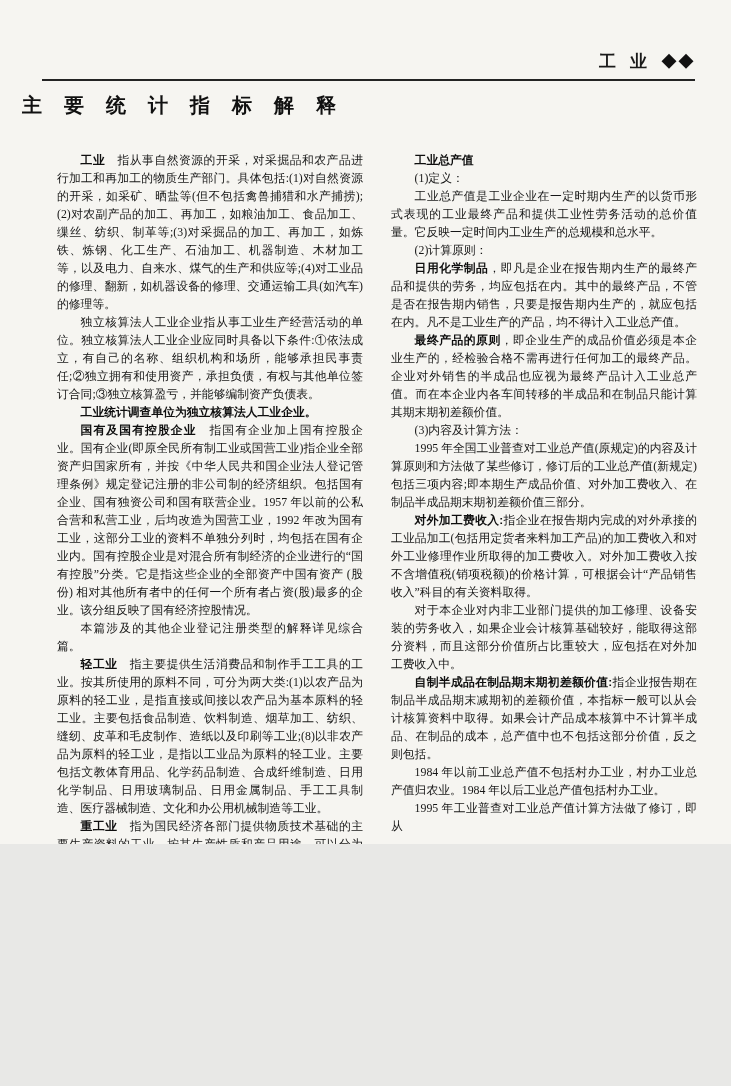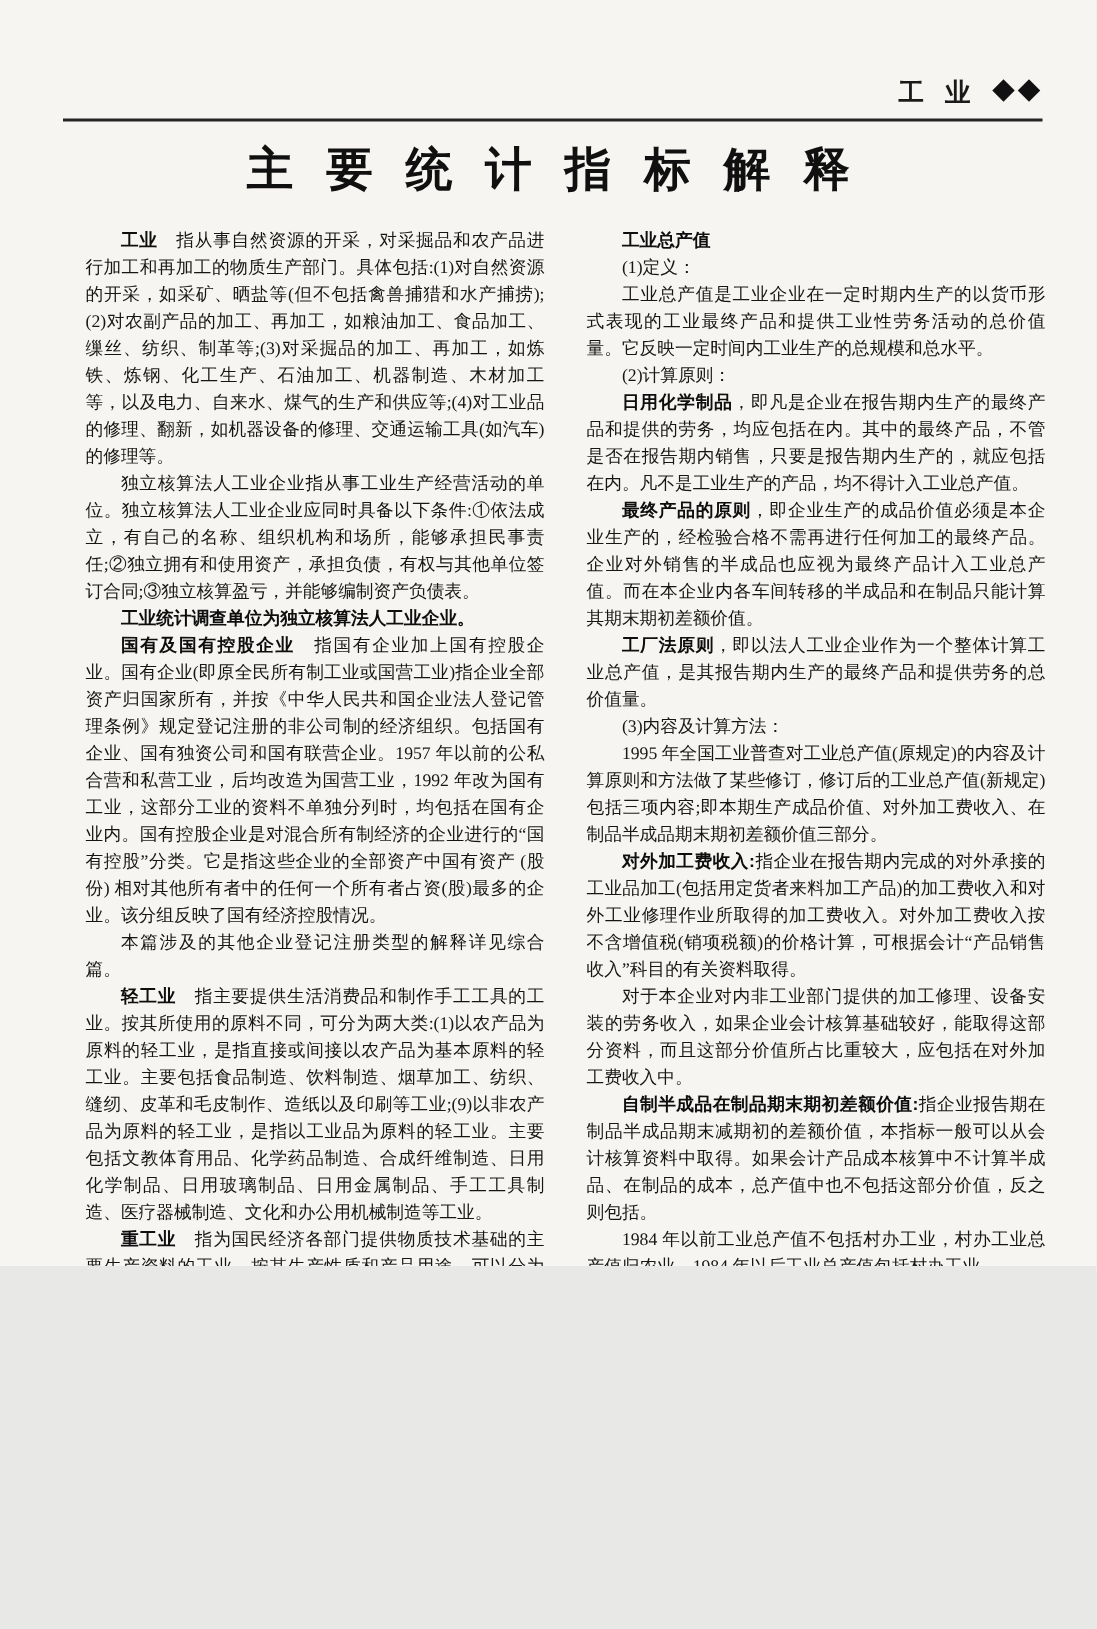--- a/index.html
+++ b/index.html
@@ -45,24 +45,24 @@
     right: 36px;
     height: 2px;
     background: #242424;
   }
   .page-title {
     position: absolute;
     top: 92px;
     left: 0;
     width: 100%;
     margin: 0;
-    text-align: center;
+    text-align: left;
     font-family: "Liberation Sans", sans-serif;
     font-weight: bold;
-    font-size: 31px;
+    font-size: 20px;
     letter-spacing: 22px;
     text-indent: 22px; 
     color: #101010;
   }
   .columns {
     position: absolute;
     top: 151px;
     left: 57px;
     width: 640px;
     display: flex;
@@ -114,41 +114,40 @@
         <p class="para"><span class="lead">工业</span><span>　指从事自然资源的开采，对采掘品和农产品进行加工和再加工的物质生产部门。具体包括:(1)对自然资源的开采，如采矿、晒盐等(但不包括禽兽捕猎和水产捕捞);(2)对农副产品的加工、再加工，如粮油加工、食品加工、缫丝、纺织、制革等;(3)对采掘品的加工、再加工，如炼铁、炼钢、化工生产、石油加工、机器制造、木材加工等，以及电力、自来水、煤气的生产和供应等;(4)对工业品的修理、翻新，如机器设备的修理、交通运输工具(如汽车)的修理等。</span></p>
 
         <p class="para"><span>独立核算法人工业企业指从事工业生产经营活动的单位。独立核算法人工业企业应同时具备以下条件:①依法成立，有自己的名称、组织机构和场所，能够承担民事责任;②独立拥有和使用资产，承担负债，有权与其他单位签订合同;③独立核算盈亏，并能够编制资产负债表。</span></p>
 
         <p class="para"><span class="lead">工业统计调查单位为独立核算法人工业企业。</span></p>
 
         <p class="para"><span class="lead">国有及国有控股企业</span><span>　指国有企业加上国有控股企业。国有企业(即原全民所有制工业或国营工业)指企业全部资产归国家所有，并按《中华人民共和国企业法人登记管理条例》规定登记注册的非公司制的经济组织。包括国有企业、国有独资公司和国有联营企业。1957 年以前的公私合营和私营工业，后均改造为国营工业，1992 年改为国有工业，这部分工业的资料不单独分列时，均包括在国有企业内。国有控股企业是对混合所有制经济的企业进行的“国有控股”分类。它是指这些企业的全部资产中国有资产 (股份) 相对其他所有者中的任何一个所有者占资(股)最多的企业。该分组反映了国有经济控股情况。</span></p>
 
         <p class="para"><span>本篇涉及的其他企业登记注册类型的解释详见综合篇。</span></p>
 
-        <p class="para"><span class="lead">轻工业</span><span>　指主要提供生活消费品和制作手工工具的工业。按其所使用的原料不同，可分为两大类:(1)以农产品为原料的轻工业，是指直接或间接以农产品为基本原料的轻工业。主要包括食品制造、饮料制造、烟草加工、纺织、缝纫、皮革和毛皮制作、造纸以及印刷等工业;(9)以非农产品为原料的轻工业，是指以工业品为原料的轻工业。主要包括文教体育用品、化学药品制造、合成纤维制造、日用化学制品、日用玻璃制品、日用金属制品、手工工具制造、医疗器械制造、文化和办公用机械制造等工业。</span></p>
+        <p class="para"><span class="lead">轻工业</span><span>　指主要提供生活消费品和制作手工工具的工业。按其所使用的原料不同，可分为两大类:(1)以农产品为原料的轻工业，是指直接或间接以农产品为基本原料的轻工业。主要包括食品制造、饮料制造、烟草加工、纺织、缝纫、皮革和毛皮制作、造纸以及印刷等工业;(8)以非农产品为原料的轻工业，是指以工业品为原料的轻工业。主要包括文教体育用品、化学药品制造、合成纤维制造、日用化学制品、日用玻璃制品、日用金属制品、手工工具制造、医疗器械制造、文化和办公用机械制造等工业。</span></p>
 
         <p class="para"><span class="lead">重工业</span><span>　指为国民经济各部门提供物质技术基础的主要生产资料的工业。按其生产性质和产品用途，可以分为下列三类:(1)采掘(伐)工业，是指对自然资源的开采，包括石油开采、煤炭开采、金属矿开采、非金属矿开采等工业;(2)原材料工业，指向国民经济各部门提供基本材料、动力和燃料的工业。包括金属冶炼及加工、炼焦及焦炭、化学、化工原料、水泥、人造板以及电力、石油和煤炭加工等工业;(3)加工工业，是指对工业原材料进行再加工制造的工业。包括装备国民经济各部门的机械设备制造工业、金属结构、水泥制品等工业，以及为农业提供的生产资料如化肥、农药等工业。</span></p>
 
         <p class="para"><span>根据上述划分原则，修理业中以重工业产品为修理作业对象的划为重工业，反之划为轻工业。</span></p>
       </div>
     <div class="column right">
 
         <p class="para"><span class="lead">工业总产值</span></p>
 
         <p class="para"><span>(1)定义：</span></p>
 
         <p class="para"><span>工业总产值是工业企业在一定时期内生产的以货币形式表现的工业最终产品和提供工业性劳务活动的总价值量。它反映一定时间内工业生产的总规模和总水平。</span></p>
 
         <p class="para"><span>(2)计算原则：</span></p>
 
         <p class="para"><span class="lead">日用化学制品</span><span>，即凡是企业在报告期内生产的最终产品和提供的劳务，均应包括在内。其中的最终产品，不管是否在报告期内销售，只要是报告期内生产的，就应包括在内。凡不是工业生产的产品，均不得计入工业总产值。</span></p>
 
         <p class="para"><span class="lead">最终产品的原则</span><span>，即企业生产的成品价值必须是本企业生产的，经检验合格不需再进行任何加工的最终产品。企业对外销售的半成品也应视为最终产品计入工业总产值。而在本企业内各车间转移的半成品和在制品只能计算其期末期初差额价值。</span></p>
 
-        <p class="para"><span class="lead">工厂法原则</span><span>，即以法人工业企业作为一个整体计算工业总产值，是其报告期内生产的最终产品和提供劳务的总价值量。</span></p>
 
         <p class="para"><span>(3)内容及计算方法：</span></p>
 
         <p class="para"><span>1995 年全国工业普查对工业总产值(原规定)的内容及计算原则和方法做了某些修订，修订后的工业总产值(新规定)包括三项内容;即本期生产成品价值、对外加工费收入、在制品半成品期末期初差额价值三部分。</span></p>
 
 
         <p class="para"><span class="lead">对外加工费收入:</span><span>指企业在报告期内完成的对外承接的工业品加工(包括用定货者来料加工产品)的加工费收入和对外工业修理作业所取得的加工费收入。对外加工费收入按不含增值税(销项税额)的价格计算，可根据会计“产品销售收入”科目的有关资料取得。</span></p>
 
         <p class="para"><span>对于本企业对内非工业部门提供的加工修理、设备安装的劳务收入，如果企业会计核算基础较好，能取得这部分资料，而且这部分价值所占比重较大，应包括在对外加工费收入中。</span></p>
 

